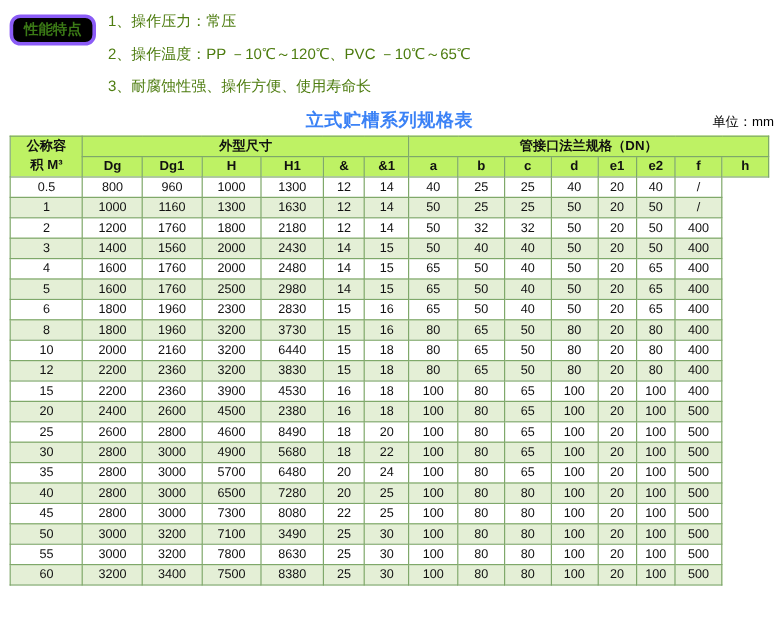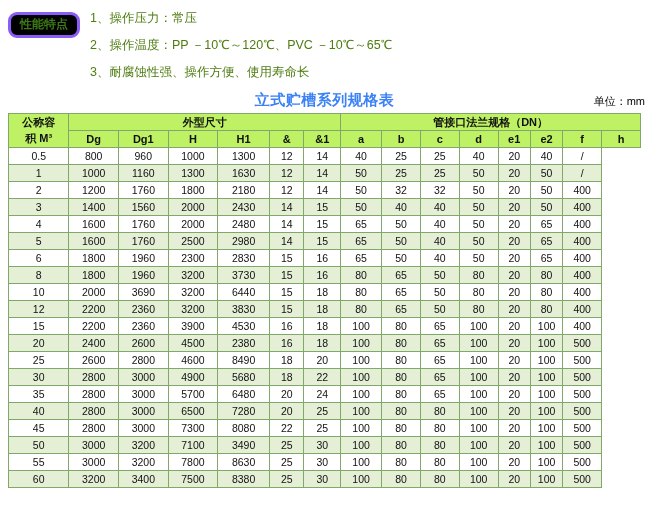--- a/index.html
+++ b/index.html
@@ -309,21 +309,21 @@
             <td>65</td>
             <td>50</td>
             <td>80</td>
             <td>20</td>
             <td>80</td>
             <td>400</td>
           </tr>
           <tr class="row-norm">
             <td class="first-col">10</td>
             <td>2000</td>
-            <td>3690</td>
+            <td>2160</td>
             <td>3200</td>
             <td>6440</td>
             <td>15</td>
             <td>18</td>
             <td>80</td>
             <td>65</td>
             <td>50</td>
             <td>80</td>
             <td>20</td>
             <td>80</td>

